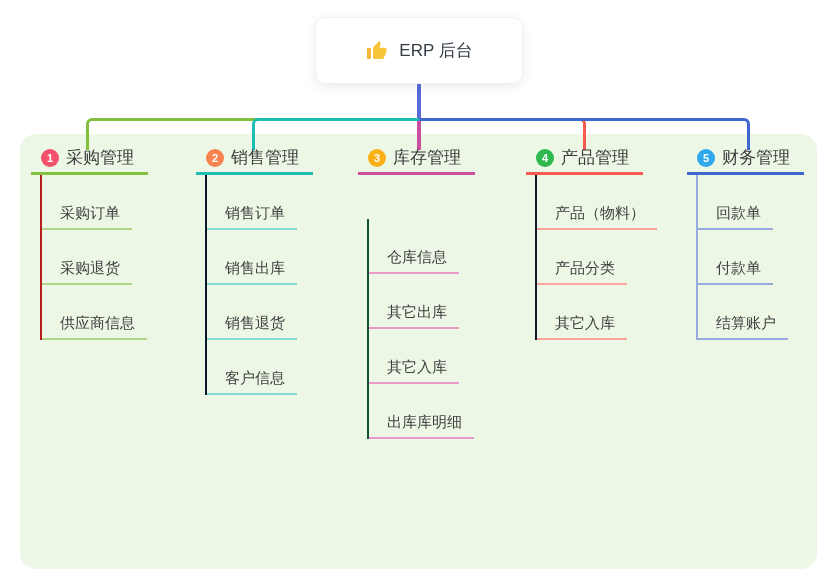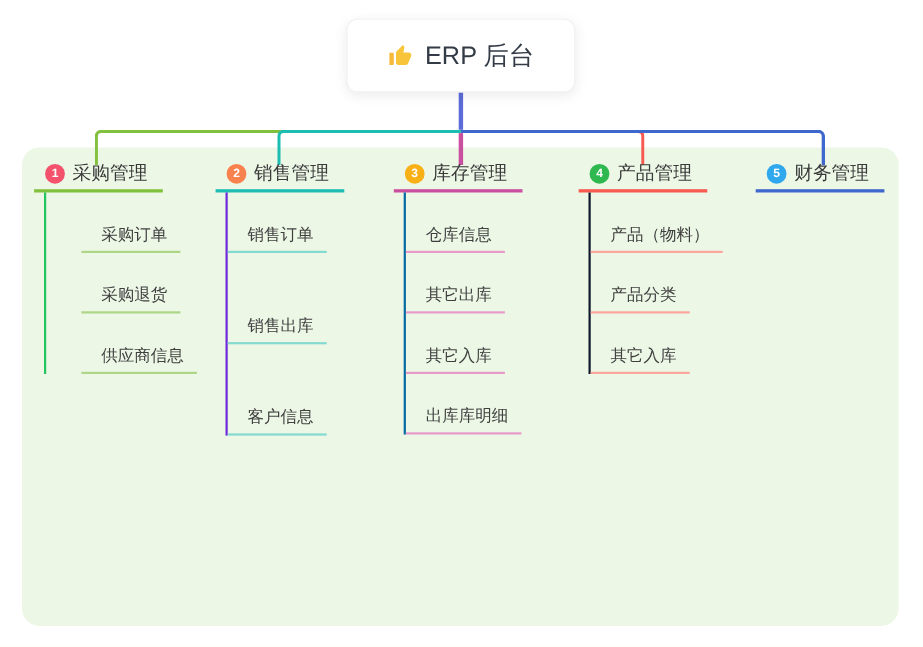--- a/index.html
+++ b/index.html
@@ -9,21 +9,21 @@
     font-family:"Liberation Sans","DejaVu Sans",sans-serif;
     color:#3d3d3d;
   }
 
   
   .root-node {
     position:absolute; left:315px; top:17px; width:208px; height:67px;
     background:#ffffff; border:1px solid #f1f1f1; border-radius:10px;
     box-shadow:0 3px 12px rgba(0,0,0,0.08);
     display:flex; align-items:center; justify-content:center; gap:10px;
-    font-size:23px; color:#333b46; z-index:5;
+    font-size:17px; color:#333b46; z-index:5;
   }
   .thumb-icon { width:24px; height:24px; display:inline-block; }
 
   
   .panel {
     position:absolute; left:20px; top:134px; width:797px; height:435px;
     background:#ecf7e6; border-radius:16px; z-index:0;
   }
 
   
@@ -52,31 +52,31 @@
   .children { margin-left:9px; display:flex; flex-direction:column; align-items:flex-start; }
   .child-row {
     height:55px; width:max-content;
     display:flex; align-items:flex-end;
     padding:0 12px 5px 18px;
     font-size:15px; color:#3f3f3f; white-space:nowrap;
   }
 
   
   .b1 .branch-title { border-bottom:3px solid #82c13d; }
-  .b1 .children { border-left:2px solid #22c55e;padding-left:32px; }
+  .b1 .children { border-left:2px solid #b91c1c; }
   .b1 .child-row { border-bottom:2px solid #aed687; }
   .b1 .badge { background:#f4516c; }
 
   .b2 .branch-title { border-bottom:3px solid #1ebdb2; }
-  .b2 .children { border-left:2px solid #6d28d9;gap:28px; }
+  .b2 .children { border-left:2px solid #0f172a; }
   .b2 .child-row { border-bottom:2px solid #84d9d0; }
   .b2 .badge { background:#f8824d; }
 
   .b3 .branch-title { border-bottom:3px solid #c94f9f; }
-  .b3 .children { border-left:2px solid #0369a1; }
+  .b3 .children { border-left:2px solid #14532d;margin-top:44px; }
   .b3 .child-row { border-bottom:2px solid #e99aca; }
   .b3 .badge { background:#f9b016; }
 
   .b4 .branch-title { border-bottom:3px solid #f85a50; }
   .b4 .children { border-left:2px solid #0f172a; }
   .b4 .child-row { border-bottom:2px solid #fba59d; }
   .b4 .badge { background:#2eb84f; }
 
   .b5 .branch-title { border-bottom:3px solid #3f68ce; }
   .b5 .children { border-left:2px solid #97abe0; }
@@ -122,20 +122,21 @@
 </div>
 
 <div class="branch b2 pos-b2">
   <div class="branch-title">
     <span class="badge">2</span>
     <span>销售管理</span>
   </div>
   <div class="children">
     <div class="child-row">销售订单</div>
     <div class="child-row">销售出库</div>
+    <div class="child-row">销售退货</div>
     <div class="child-row">客户信息</div>
   </div>
 </div>
 
 <div class="branch b3 pos-b3">
   <div class="branch-title">
     <span class="badge">3</span>
     <span>库存管理</span>
   </div>
   <div class="children">
@@ -156,13 +157,18 @@
     <div class="child-row">产品分类</div>
     <div class="child-row">其它入库</div>
   </div>
 </div>
 
 <div class="branch b5 pos-b5">
   <div class="branch-title">
     <span class="badge">5</span>
     <span>财务管理</span>
   </div>
+  <div class="children">
+    <div class="child-row">回款单</div>
+    <div class="child-row">付款单</div>
+    <div class="child-row">结算账户</div>
+  </div>
 </div>
 
 </body></html>

